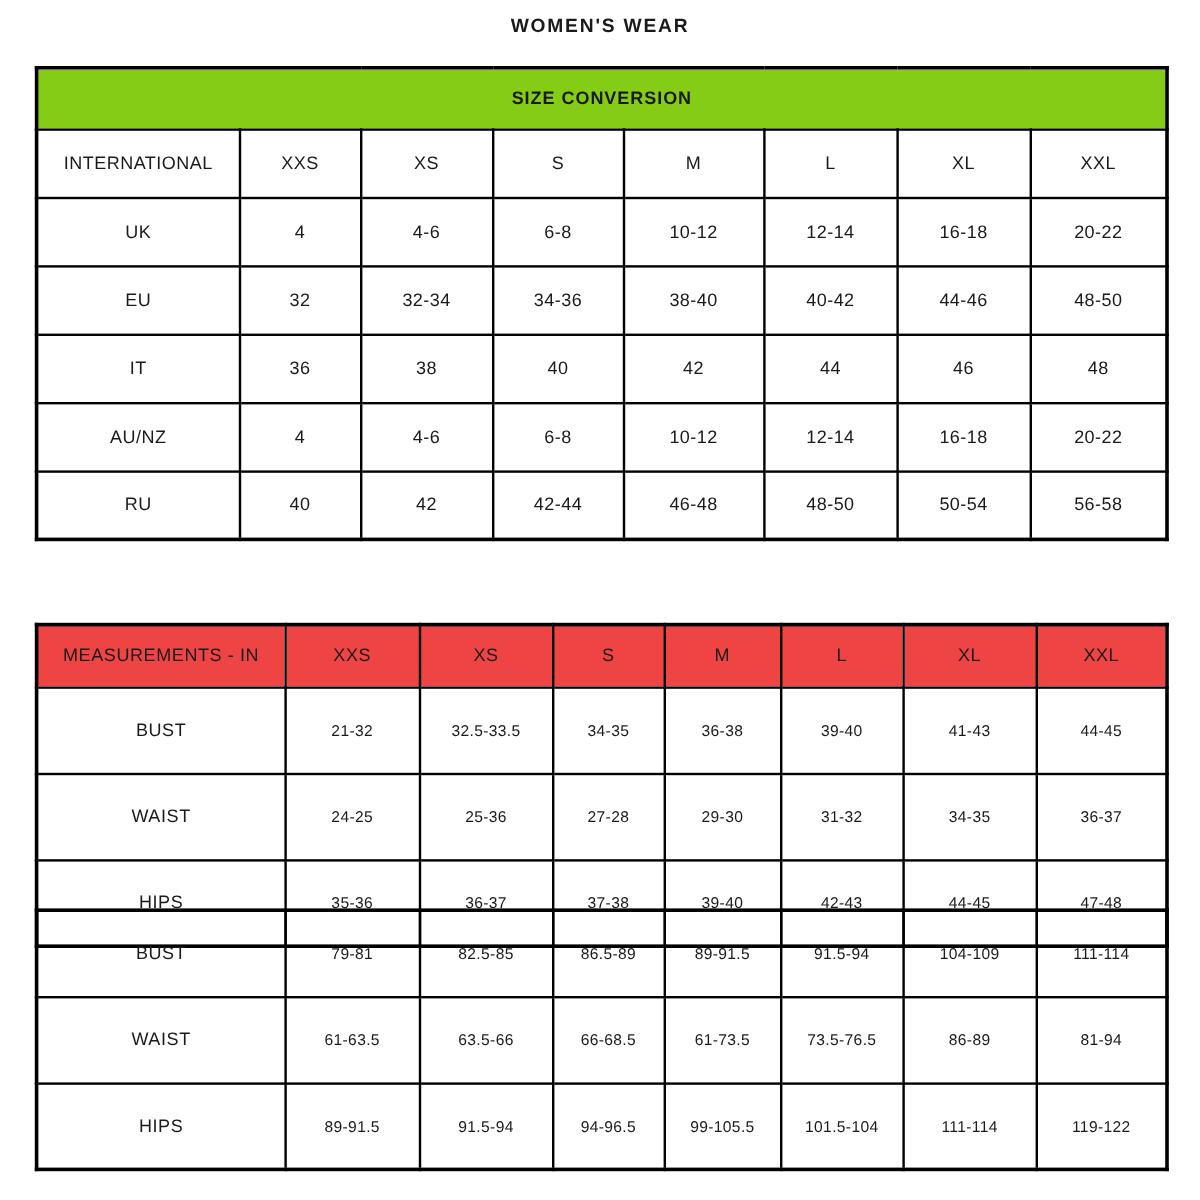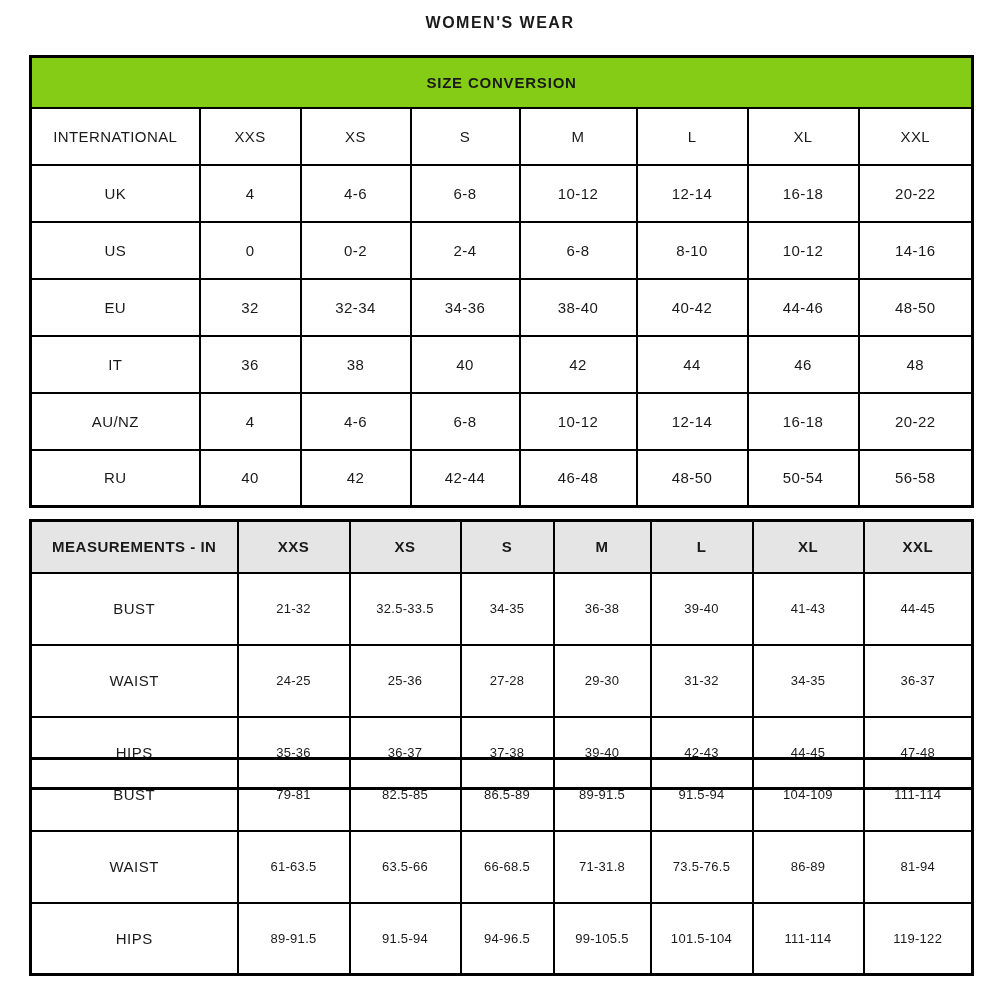--- a/index.html
+++ b/index.html
@@ -37,21 +37,21 @@
     background: #84cc16; font-weight: bold;
     font-size: 15px; letter-spacing: 0.8px;
   }
 
   
   #t2 { top: 519px; }
   #t3 { top: 757px; }
   #t2 tr, #t3 tr { height: 72px; }
   #t2 tr.head, #t3 tr.head { height: 52px; }
   #t2 tr.head td, #t3 tr.head td {
-    background: #e5e5e5; font-weight: bold;
+    background: #ef4444; font-weight: normal;
     font-size: 15px; letter-spacing: 0.5px;
   }
   #t2 td, #t3 td { font-size: 13px; letter-spacing: 0.3px; }
   #t2 td.row-label, #t3 td.row-label { font-size: 15px; letter-spacing: 0.5px; }
 </style>
 </head>
 <body>
 
 <div class="page">
 
@@ -84,30 +84,20 @@
         </tr>
         <tr>
           <td class="row-label">UK</td>
           <td>4</td>
           <td>4-6</td>
           <td>6-8</td>
           <td>10-12</td>
           <td>12-14</td>
           <td>16-18</td>
           <td>20-22</td>
-        </tr>
-        <tr>
-          <td class="row-label">US</td>
-          <td>0</td>
-          <td>0-2</td>
-          <td>2-4</td>
-          <td>6-8</td>
-          <td>8-10</td>
-          <td>10-12</td>
-          <td>14-16</td>
         </tr>
         <tr>
           <td class="row-label">EU</td>
           <td>32</td>
           <td>32-34</td>
           <td>34-36</td>
           <td>38-40</td>
           <td>40-42</td>
           <td>44-46</td>
           <td>48-50</td>
@@ -220,21 +210,21 @@
           <td>89-91.5</td>
           <td>91.5-94</td>
           <td>104-109</td>
           <td>111-114</td>
         </tr>
         <tr>
           <td class="row-label">WAIST</td>
           <td>61-63.5</td>
           <td>63.5-66</td>
           <td>66-68.5</td>
-          <td>71-31.8</td>
+          <td>61-73.5</td>
           <td>73.5-76.5</td>
           <td>86-89</td>
           <td>81-94</td>
         </tr>
         <tr>
           <td class="row-label">HIPS</td>
           <td>89-91.5</td>
           <td>91.5-94</td>
           <td>94-96.5</td>
           <td>99-105.5</td>

